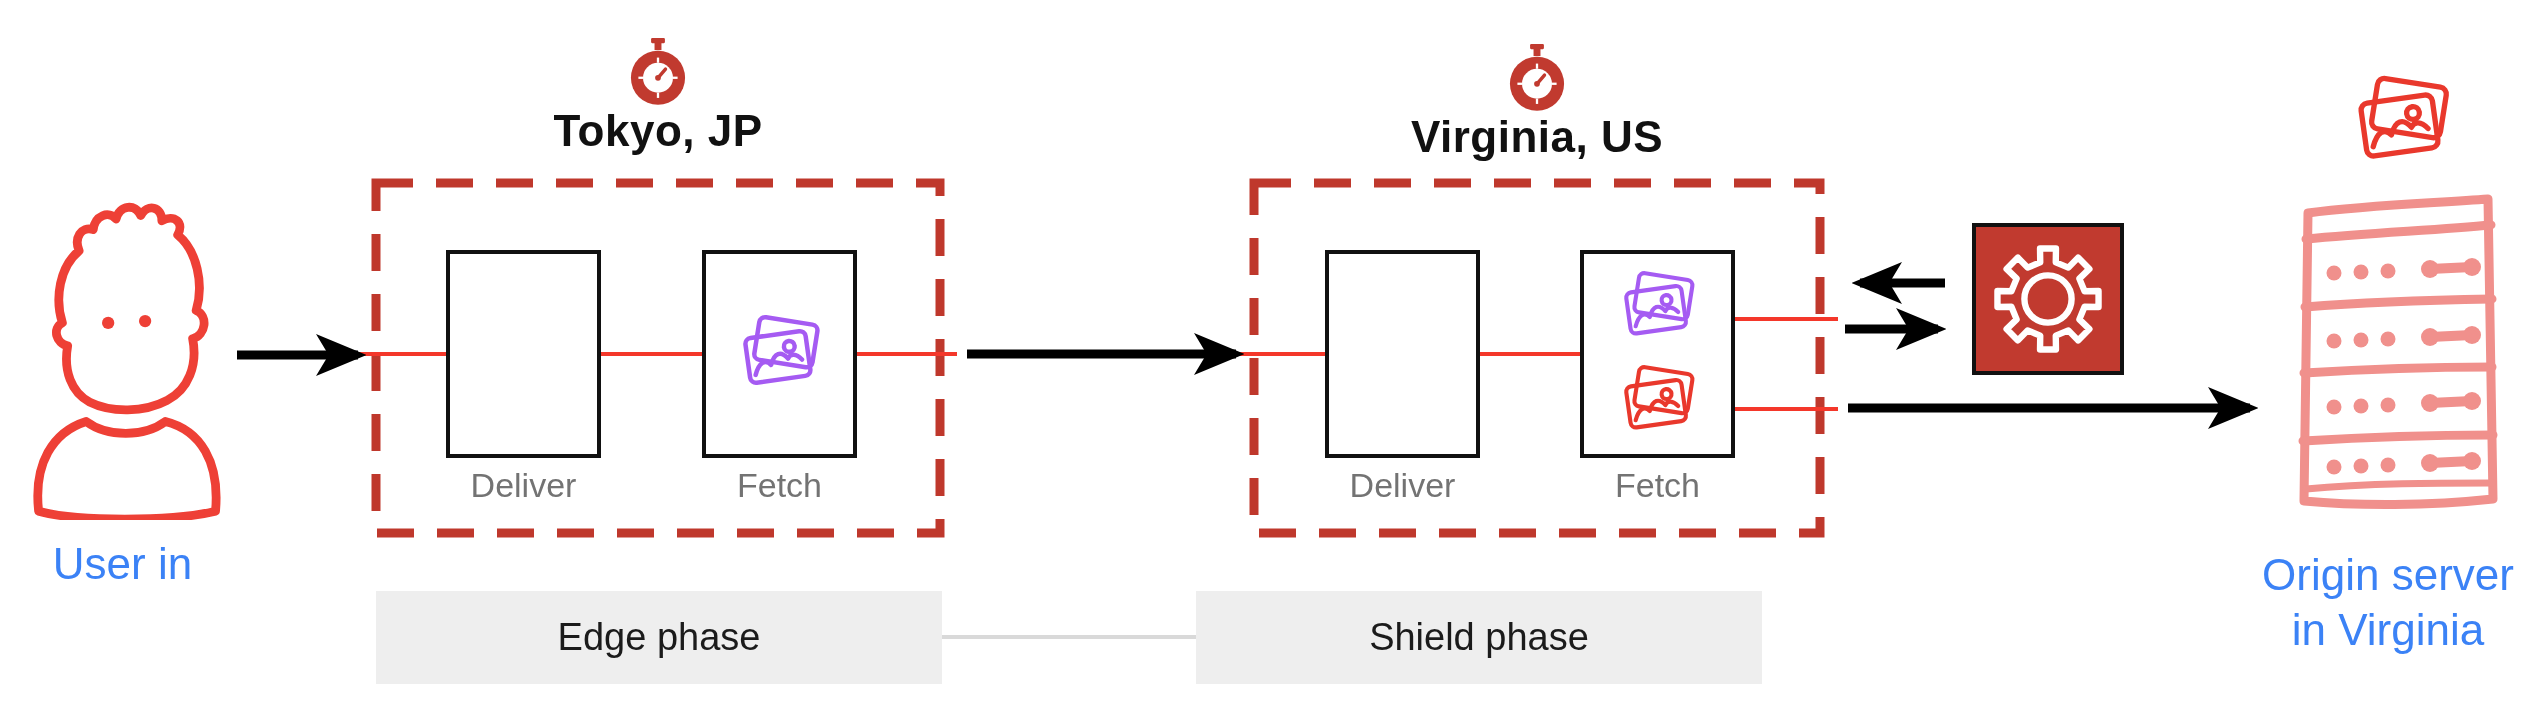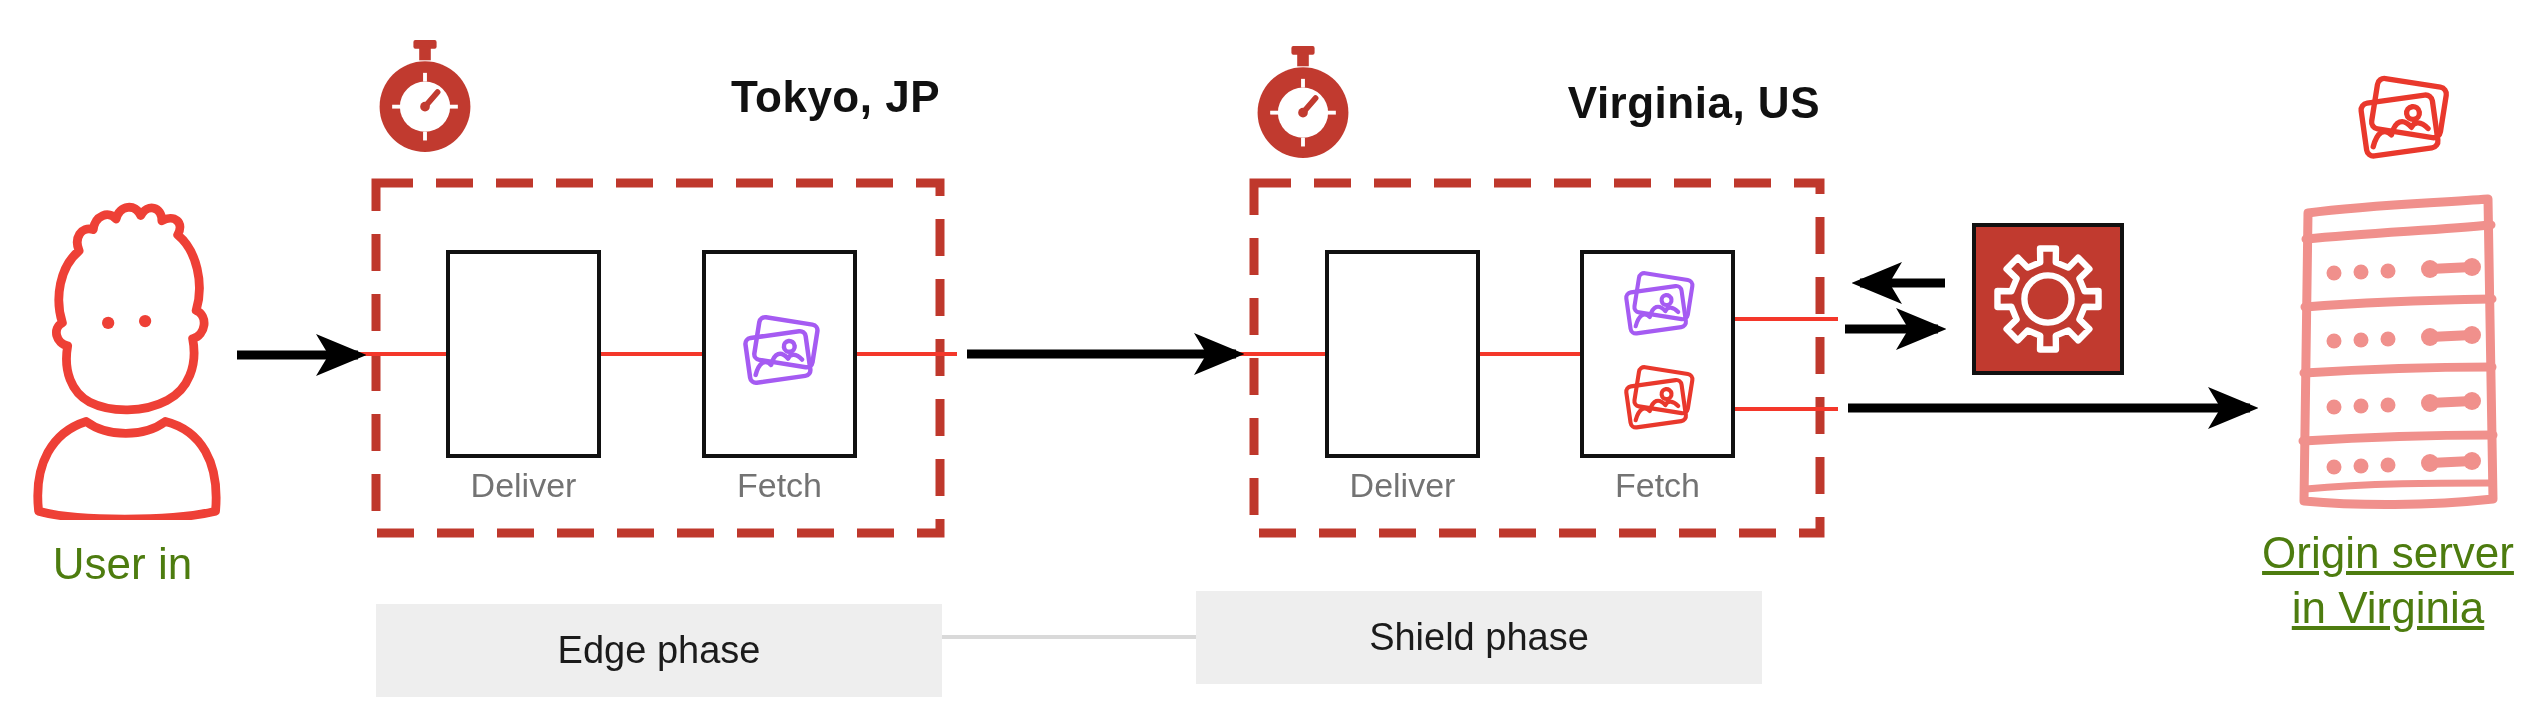--- a/index.html
+++ b/index.html
@@ -10,22 +10,23 @@
     font-family:"Liberation Sans", sans-serif;
     color:#1b1b1b;
     overflow:hidden;
   }
   .abs{position:absolute;}
   svg.layer{position:absolute;left:0;top:0;z-index:1;}
   .z2{z-index:2;}
 
   
   .region-header{
-    display:flex;align-items:center;justify-content:space-between;gap:26px;
+    display:flex;align-items:center;justify-content:flex-start;
     height:118px;
+    flex-direction:column;
   }
   .region-title{
     font-size:44px;font-weight:bold;color:#111111;letter-spacing:0.5px;
   }
 
   
   .node{
     background:#ffffff;border:4px solid #111111;box-sizing:border-box;
     display:flex;flex-direction:column;align-items:center;justify-content:center;gap:6px;
   }
@@ -35,21 +36,21 @@
 
   
   .phase-bar{
     background:#eeeeee;
     display:flex;align-items:center;justify-content:center;
     font-size:38px;color:#1b1b1b;
   }
 
   
   .sketch-label{
-    text-align:center;font-size:44px;line-height:55px;color:#4d7c0f;white-space:nowrap;
+    text-align:center;font-size:44px;line-height:55px;color:#3b82f6;white-space:nowrap;
   }
 
   .gear-tile{
     background:#c13a2f;border:4px solid #111111;box-sizing:border-box;
     display:flex;align-items:center;justify-content:center;
   }
 </style>
 </head>
 <body>
 
@@ -230,25 +231,25 @@
         <circle cx="184" cy="278" r="9"></circle>
     </g>
     <g stroke="#f0908c" stroke-width="10" stroke-linecap="round">
       <line x1="142" y1="86" x2="184" y2="84"></line>
       <line x1="142" y1="154" x2="184" y2="152"></line>
       <line x1="142" y1="220" x2="184" y2="218"></line>
       <line x1="142" y1="280" x2="184" y2="278"></line>
     </g>
   </svg>
 
-  <div class="abs z2 sketch-label" style="left:2248px;top:525px;width:280px;text-decoration:underline;">
+  <div class="abs z2 sketch-label" style="left:2248px;top:547px;width:280px;">
     <div>Origin server</div>
     <div>in Virginia</div>
   </div>
 
-  <div class="abs z2 phase-bar" style="left:376px;top:604px;width:566px;height:93px;">
+  <div class="abs z2 phase-bar" style="left:376px;top:591px;width:566px;height:93px;">
     <span>Edge phase</span>
   </div>
   <div class="abs z2 phase-bar" style="left:1196px;top:591px;width:566px;height:93px;">
     <span>Shield phase</span>
   </div>
 
 </div>
 
 </body></html>

